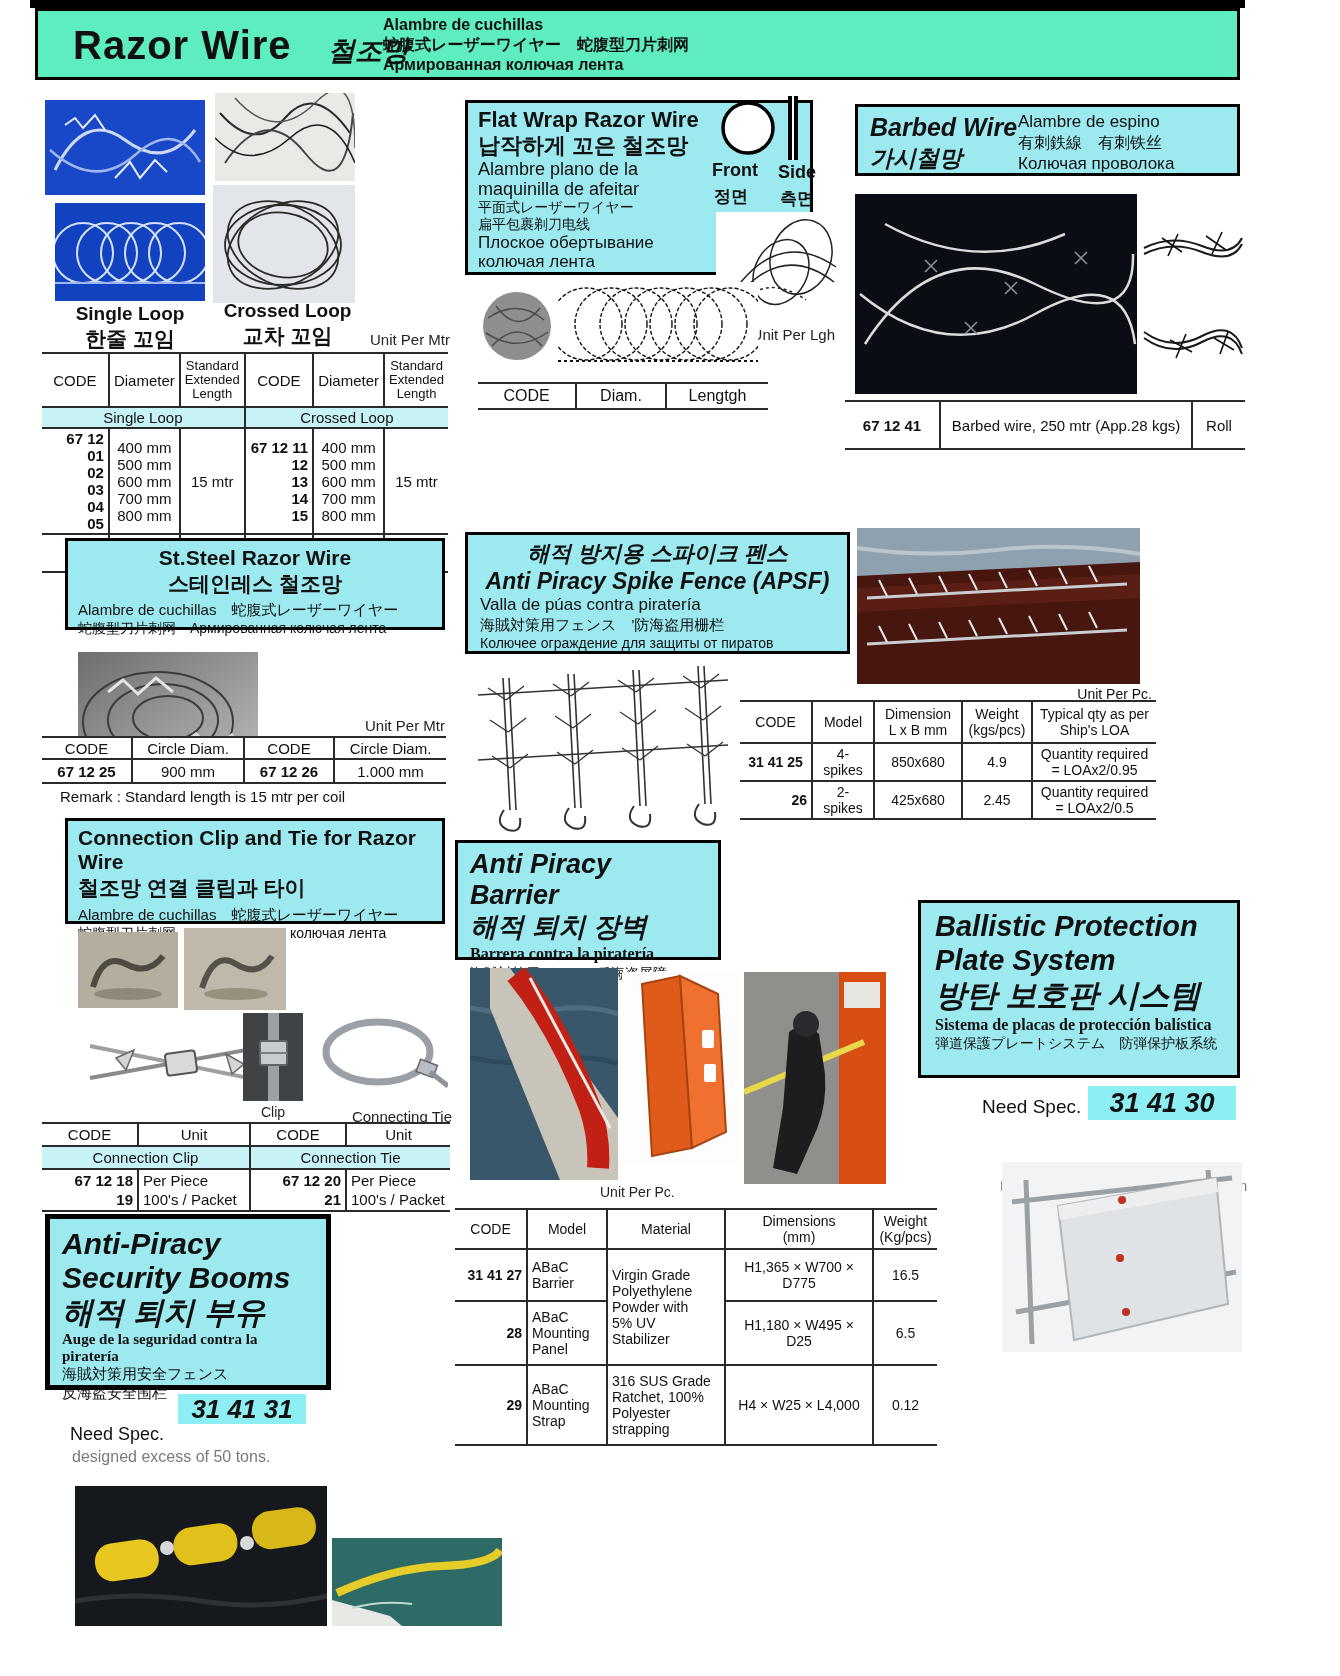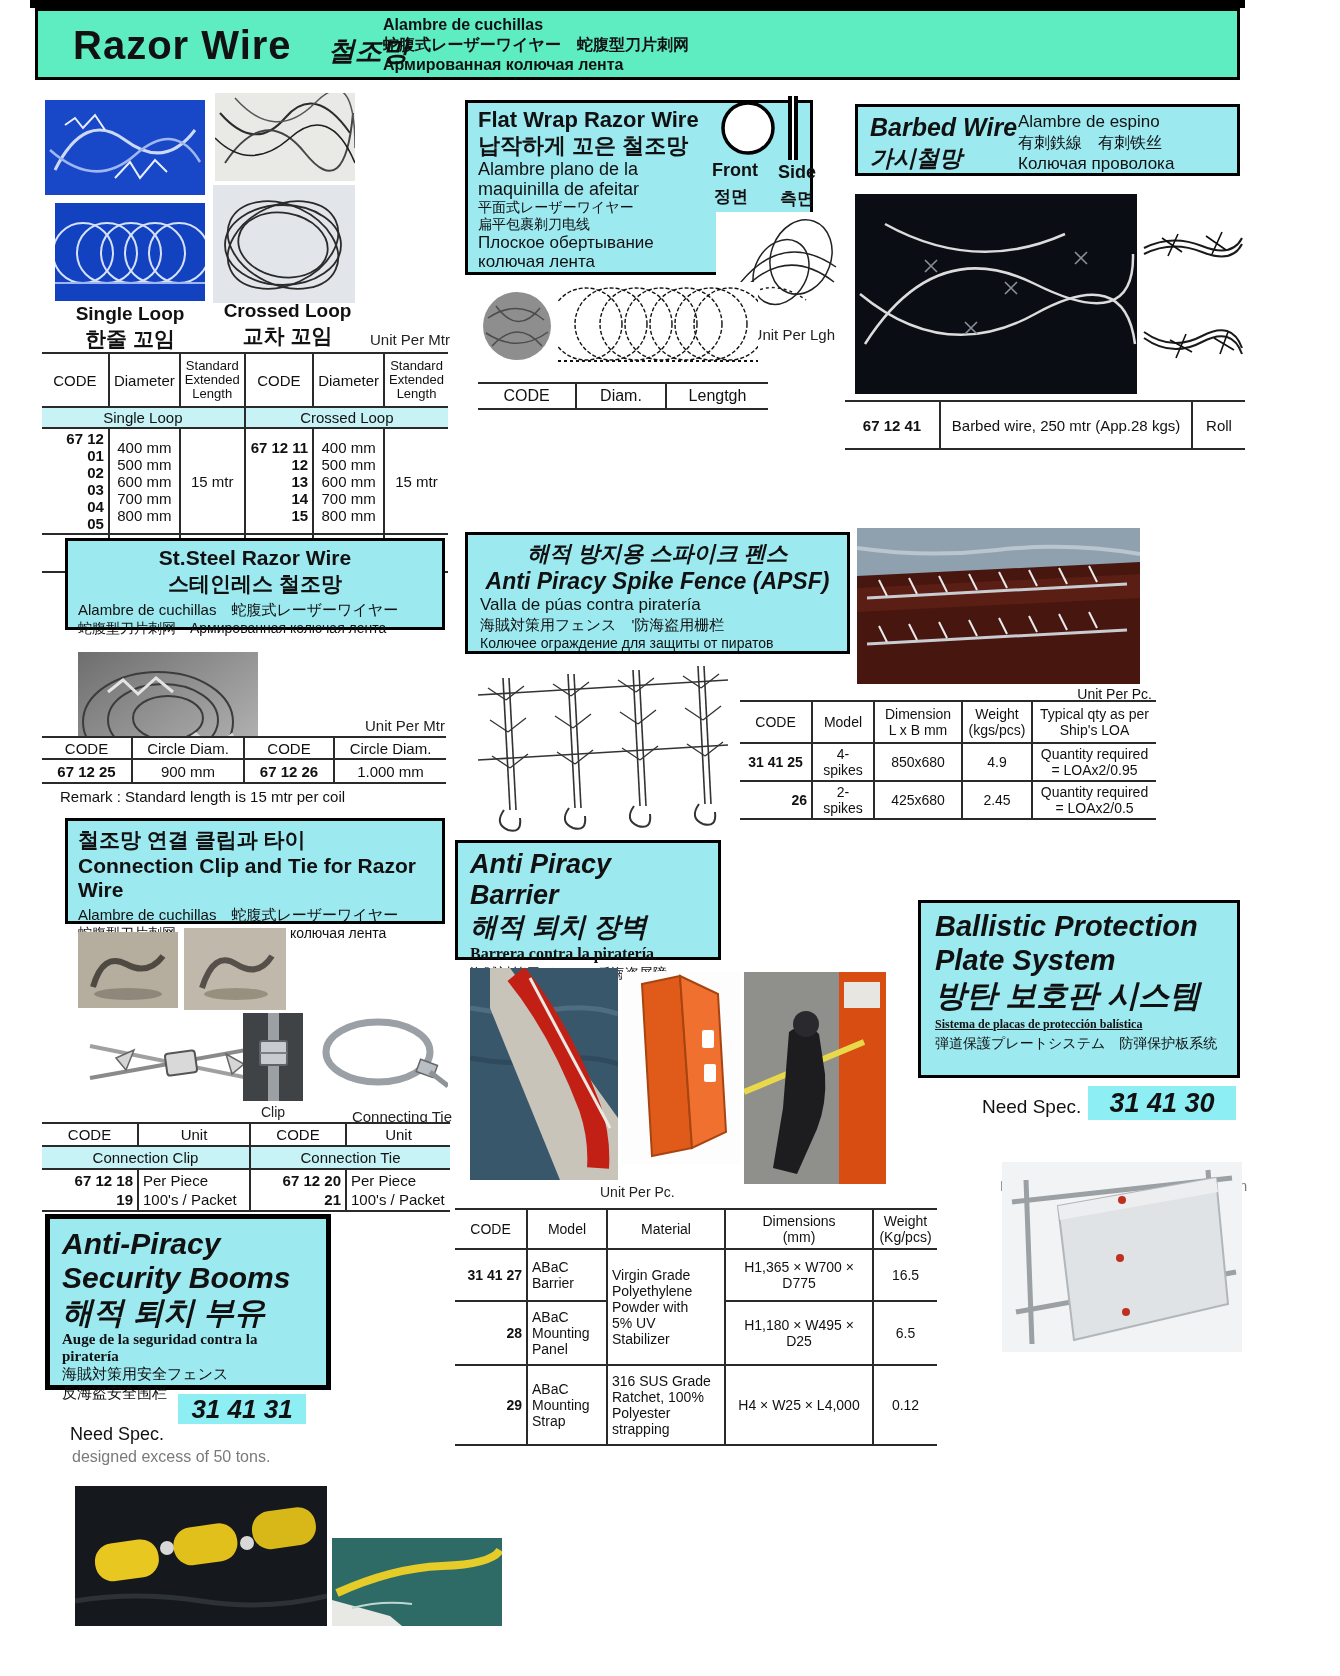--- a/index.html
+++ b/index.html
@@ -212,22 +212,22 @@
       <td class="ctr b">67 12 25</td>
       <td class="ctr">900 mm</td>
       <td class="ctr b">67 12 26</td>
       <td class="ctr">1.000 mm</td>
     </tr>
   </tbody>
     </table>
   <div class="abs" style="left:60px;top:788px;font-size:15px;">Remark : Standard length is 15 mtr per coil</div>
 
   <div class="abs cyanbox" style="left:65px;top:818px;width:380px;height:106px;padding:5px 10px;">
+    <div class="b" style="font-size:21px;">Connection Clip and Tie for Razor Wire</div>
     <div class="b" style="font-size:21px;">철조망 연결 클립과 타이</div>
-    <div class="b" style="font-size:21px;">Connection Clip and Tie for Razor Wire</div>
     <div style="font-size:15px;margin-top:4px;">Alambre de cuchillas　蛇腹式レーザーワイヤー</div>
     <div style="font-size:14px;">蛇腹型刀片刺网　Армированная колючая лента</div>
   </div>
 
   <div class="abs" style="left:78px;top:932px;width:100px;height:76px;">
     <svg viewBox="0 0 100 76" width="100" height="76">
         <rect width="100" height="76" fill="#b5ad9e"></rect>
         <path d="M15,55 Q25,20 48,32 Q70,44 85,24" stroke="#4e4a42" stroke-width="6" fill="none"></path>
         <ellipse cx="50" cy="62" rx="34" ry="6" fill="#8f887a"></ellipse>
       </svg>
@@ -670,21 +670,21 @@
       <td class="ctr">H4 × W25 × L4,000</td>
       <td class="ctr">0.12</td>
     </tr>
   </tbody>
     </table>
 
   <div class="abs cyanbox" style="left:918px;top:900px;width:322px;height:178px;padding:6px 14px;">
     <div class="bi" style="font-size:29px;line-height:34px;">Ballistic Protection</div>
     <div class="bi" style="font-size:29px;line-height:34px;">Plate System</div>
     <div class="bi" style="font-size:31px;line-height:38px;">방탄 보호판 시스템</div>
-    <div class="b" style="font-size:12px;line-height:19px;font-family:'Liberation Serif',serif;text-decoration:underline;">Sistema de placas de protección balística</div>
+    <div class="b" style="font-size:16px;line-height:19px;font-family:'Liberation Serif',serif;">Sistema de placas de protección balística</div>
     <div style="font-size:14px;line-height:19px;">弾道保護プレートシステム　防弾保护板系统</div>
   </div>
   <div class="abs" style="left:982px;top:1096px;font-size:19px;">Need Spec.</div>
   <div class="abs ctr bi" style="left:1088px;top:1086px;width:148px;height:34px;font-size:27px;background:#8deef4;line-height:34px;">31 41 30</div>
   <div class="abs gray" style="left:1000px;top:1134px;font-size:15px;margin-top:43px;">Plate size: W595 x H1,163 x T12 mm</div>
 
   <div class="abs" style="left:1002px;top:1162px;width:240px;height:190px;">
     <svg viewBox="0 0 240 190" width="240" height="190">
         <rect width="240" height="190" fill="#f2f3f4"></rect>
         <g stroke="#9aa0a4" stroke-width="5">

